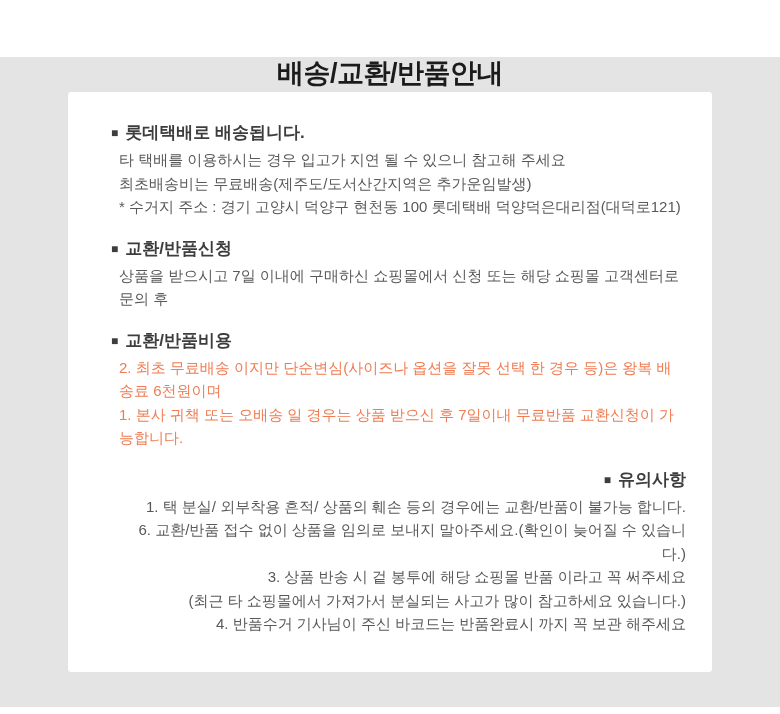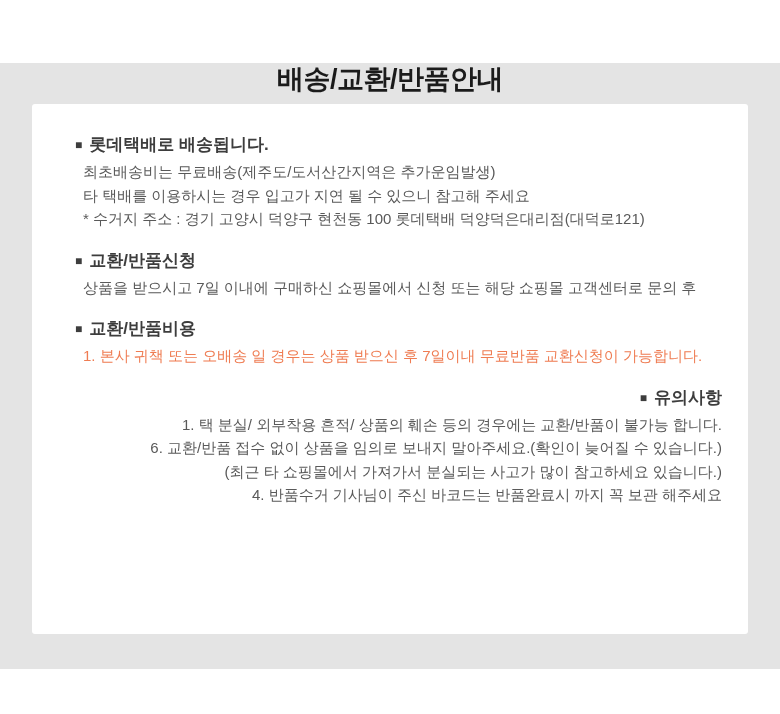--- a/index.html
+++ b/index.html
@@ -9,32 +9,32 @@
     background: #ffffff;
     font-family: "Liberation Sans", "DejaVu Sans", sans-serif;
     overflow: hidden;
   }
   .top-strip { height: 56px; background: #ffffff; }
   .gray-band {
     background: var(--background, #e4e4e4);
     padding-bottom: 35px;
   }
   .page-title {
-    margin: 7px;
+    margin: 1px;
     padding: 1px 0 3px 0;
     text-align: center;
     font-size: 27px;
     line-height: 30px;
     font-weight: bold;
     letter-spacing: -0.5px;
     color: var(--title, #1b1b1b);
     border-radius: 7px;
   }
   .panel {
-    width: 716px;
+    width: 644px;
     min-height: 530px;
     box-sizing: border-box;
     margin: 0 auto;
     background: var(--panel, #ffffff);
     border-radius: 3px;
     padding: 31px 26px 36px 43px;
   }
   .notice-section { margin: 0 0 20px 0; }
   .notice-section:last-child { margin-bottom: 0; text-align: right; }
   .section-heading {
@@ -64,38 +64,40 @@
 
 <div class="page">
   <div class="top-strip"></div>
   <div class="gray-band">
     <h1 class="page-title">배송/교환/반품안내</h1>
 
     <div class="panel">
 
       <section class="notice-section">
         <h2 class="section-heading"><span class="bullet">■</span><span>롯데택배로 배송됩니다.</span></h2>
+        <p class="line">타 택배를 이용하시는 경우 입고가 지연 될 수 있으니 참고해 주세요</p>
         <p class="line">최초배송비는 무료배송(제주도/도서산간지역은 추가운임발생)</p>
-        <p class="line">타 택배를 이용하시는 경우 입고가 지연 될 수 있으니 참고해 주세요</p>
         <p class="line">* 수거지 주소 : 경기 고양시 덕양구 현천동 100 롯데택배 덕양덕은대리점(대덕로121)</p>
       </section>
 
       <section class="notice-section">
         <h2 class="section-heading"><span class="bullet">■</span><span>교환/반품신청</span></h2>
         <p class="line">상품을 받으시고 7일 이내에 구매하신 쇼핑몰에서 신청 또는 해당 쇼핑몰 고객센터로 문의 후</p>
       </section>
 
       <section class="notice-section accent">
         <h2 class="section-heading"><span class="bullet">■</span><span>교환/반품비용</span></h2>
+        <p class="line">2. 최초 무료배송 이지만 단순변심(사이즈나 옵션을 잘못 선택 한 경우 등)은 왕복 배송료 6천원이며</p>
         <p class="line">1. 본사 귀책 또는 오배송 일 경우는 상품 받으신 후 7일이내 무료반품 교환신청이 가능합니다.</p>
       </section>
 
       <section class="notice-section">
         <h2 class="section-heading"><span class="bullet">■</span><span>유의사항</span></h2>
         <p class="line">1. 택 분실/ 외부착용 흔적/ 상품의 훼손 등의 경우에는 교환/반품이 불가능 합니다.</p>
         <p class="line">6. 교환/반품 접수 없이 상품을 임의로 보내지 말아주세요.(확인이 늦어질 수 있습니다.)</p>
+        <p class="line">3. 상품 반송 시 겉 봉투에 해당 쇼핑몰 반품 이라고 꼭 써주세요</p>
         <p class="line cont-sm">(최근 타 쇼핑몰에서 가져가서 분실되는 사고가 많이 참고하세요 있습니다.)</p>
         <p class="line">4. 반품수거 기사님이 주신 바코드는 반품완료시 까지 꼭 보관 해주세요</p>
       </section>
 
     </div>
   </div>
 </div>
 
 </body></html>

